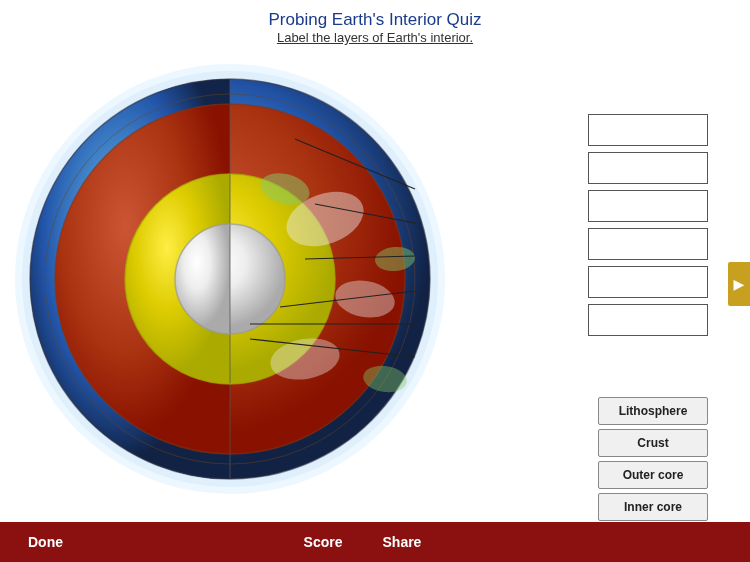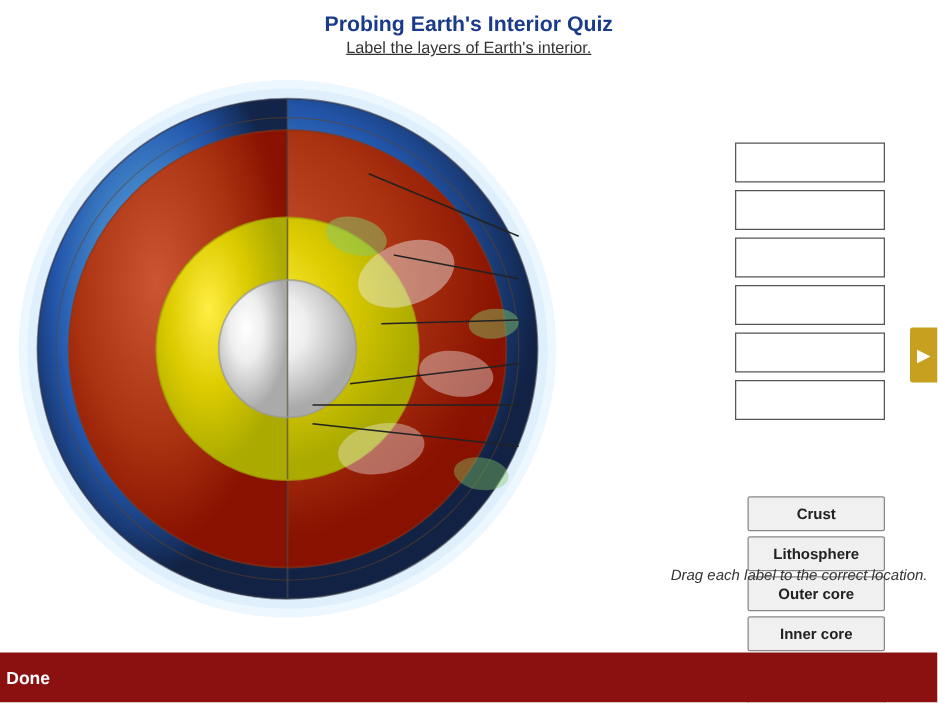--- a/index.html
+++ b/index.html
@@ -13,21 +13,21 @@
       position: relative;
     }
 
     
     #header {
       text-align: center;
       padding: 10px 0 4px 0;
     }
     #header .title {
       font-size: 17px;
-      font-weight: bold;
+      font-weight: normal;
       color: #1a3a8a;
     }
     #header .subtitle {
       font-size: 13px;
       color: #333;
       text-decoration: underline;
     }
 
     
     #main {
@@ -131,21 +131,21 @@
     #bottom-bar {
       position: absolute;
       bottom: 0;
       left: 0;
       width: 750px;
       height: 40px;
       background: #8b1010;
       display: flex;
       align-items: center;
       justify-content: space-between;
-      padding: 0 5px;
+      padding: 0 28px;
     }
 
     .bottom-btn {
       color: white;
       font-size: 14px;
       font-weight: bold;
       cursor: pointer;
       background: none;
       border: none;
     }
@@ -262,30 +262,33 @@
   <div id="drop-zones" style="position:absolute; right:42px; top:55px; display:flex; flex-direction:column; gap:6px;">
     <div class="drop-zone"></div>
     <div class="drop-zone"></div>
     <div class="drop-zone"></div>
     <div class="drop-zone"></div>
     <div class="drop-zone"></div>
     <div class="drop-zone"></div>
   </div>
 
   <div id="labels-panel" style="position:absolute; right:42px; top:330px; display:flex; flex-direction:column; gap:4px;">
+    <div class="label-chip">Lithosphere</div>
     <div class="label-chip">Crust</div>
-    <div class="label-chip">Lithosphere</div>
     <div class="label-chip">Outer core</div>
     <div class="label-chip">Inner core</div>
     <div class="label-chip">Lower mantle</div>
     <div class="label-chip">Upper mantle</div>
   </div>
 
-  <div id="instruction">Drag each label to the correct location.</div>
 
   <div id="next-btn"></div>
 
 </div>
 
 <div id="bottom-bar">
   <button class="bottom-btn">Done</button>
+  <div id="bottom-center">
+    <button class="bottom-btn">Score</button>
+    <button class="bottom-btn">Share</button>
+  </div>
   <div style="width:60px;"></div>
 </div>
 
 </body></html>

